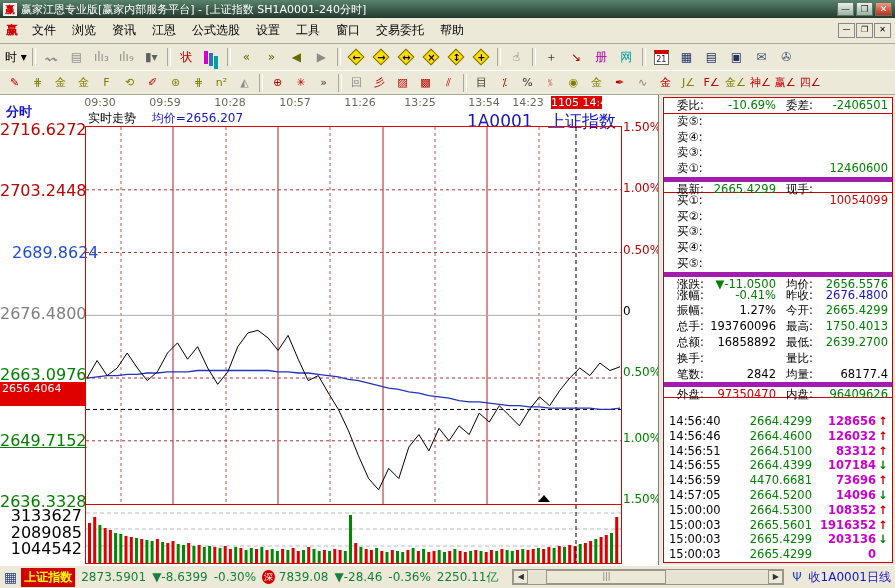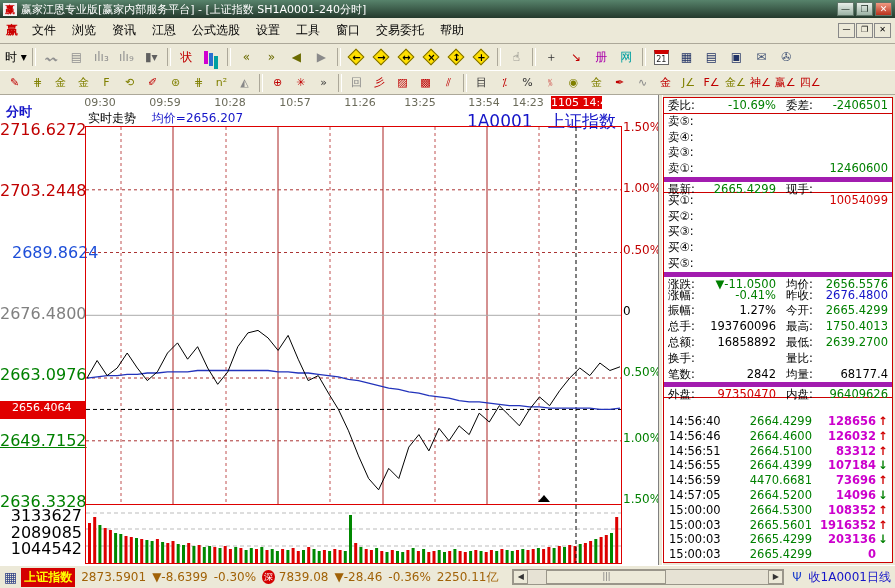--- a/index.html
+++ b/index.html
@@ -44,51 +44,51 @@
   #chartpane{position:absolute;left:0;top:95px;width:658px;height:470px;background:#fff}
   .tlabel{position:absolute;top:1px;font-size:11px;color:#6b6b5a;transform:translateX(-50%);white-space:nowrap}
   .cursorbox{position:absolute;top:1px;left:551px;width:51px;height:13px;background:#e00000;
     color:#fff;font-size:11px;line-height:13px;text-align:center;white-space:nowrap}
   .fenshi{position:absolute;left:6px;top:8px;color:#1414c8;font-size:13px;font-weight:bold}
   .hdr2{position:absolute;top:15px;left:88px;font-size:12px;white-space:nowrap}
   .hdr2 .blue{color:#1414c8}
   .hdr-right{position:absolute;top:15px;right:42px;font-size:17px;color:#1414c8;white-space:nowrap}
   .ylab{position:absolute;font-size:16px;width:82px;text-align:right;white-space:nowrap}
   .yrlab{position:absolute;left:623px;font-size:12px;white-space:nowrap}
-  .pricemark{position:absolute;left:0;top:306px;width:85px;height:18px;background:#e00000;
-    color:#fff;font-size:11px;line-height:13px;padding-left:12px;box-sizing:border-box}
+  .pricemark{position:absolute;left:0;top:287px;width:85px;height:24px;background:#e00000;
+    color:#fff;font-size:11px;line-height:13px;padding-left:2px;box-sizing:border-box}
   #plot{position:absolute;left:85px;top:31px;width:535px;height:377px;border:1px solid #dd0000;box-sizing:content-box}
   #volpane{position:absolute;left:85px;top:410px;width:535px;height:58px;border-left:1px solid #dd0000;
     border-right:1px solid #dd0000;border-bottom:1px solid #dd0000;box-sizing:content-box}
   
   .vsep{position:absolute;left:658px;top:95px;width:5px;height:470px;background:#ece9d8;
     border-left:1px solid #808080;border-right:1px solid #fff;box-sizing:border-box}
   #panel{position:absolute;left:663px;top:97px;width:230px;height:466px;background:#fff;
     border:1px solid #cc0000;box-sizing:border-box;font-size:11.5px}
   .prow{position:relative;height:15.8px;line-height:15.8px;white-space:nowrap;box-sizing:border-box}
   .prow.bt{border-top:5px solid #a21caf}
   .prow.bb{border-bottom:1px solid #cc0000}
-  .plab{position:absolute;left:4px;color:#000}
+  .plab{position:absolute;left:13px;color:#000}
   .plab2{position:absolute;left:122px;color:#000}
   .pv1{position:absolute;right:116px;text-align:right}
   .pv2{position:absolute;right:4px;text-align:right}
   .pvr{position:absolute;right:4px;text-align:right}
   .cg{color:#008000}.cr{color:#d00000}.cb{color:#1414c8}.ck{color:#000}
   #tick-rows{position:absolute;left:0;top:316px;width:228px;height:148px;overflow:hidden}
   .trow{position:relative;height:14.8px;line-height:14.8px;white-space:nowrap}
   .ttime{position:absolute;left:5px;color:#000}
   .tprice{position:absolute;right:80px;color:#008000}
   .tvol{position:absolute;right:16px;color:#cc00cc;font-weight:bold}
   .tarr{position:absolute;right:4px;font-weight:bold}
   
   #statusbar{position:absolute;left:0;top:565px;width:895px;height:23px;background:#ece9d8;
     border-top:1px solid #fff;display:flex;align-items:center;padding:0 4px;box-sizing:border-box;white-space:nowrap}
   .sb-icon{color:#334488;font-size:14px;margin-right:4px}
   .sb-badge{background:#d40000;color:#ffff00;padding:1px 3px;font-weight:bold;margin-right:6px}
-  .sb-g{color:#a16207;margin-right:6px}
+  .sb-g{color:#15803d;margin-right:6px}
   .sz-circle{display:inline-block;width:14px;height:14px;border-radius:50%;background:#d40000;
     color:#fff;font-size:9px;line-height:14px;text-align:center;margin-right:4px}
   .sb-scroll{display:flex;align-items:center;height:16px;width:300px;background:#e6e2d4;
     border:1px solid #9a968a;margin:0 8px;box-sizing:border-box}
   .sb-scroll .arr{width:15px;height:14px;background:#ece9d8;border:1px solid #9a968a;
     font-size:8px;line-height:12px;text-align:center;color:#333;box-sizing:border-box}
   .sb-thumb{width:120px;height:14px;background:#ece9d8;border:1px solid #9a968a;margin-left:18px;
     font-size:8px;line-height:12px;text-align:center;color:#777;box-sizing:border-box}
   .sb-right{margin-left:auto;color:#1414c8}
   .sb-ant{color:#2244cc;margin-right:3px}

